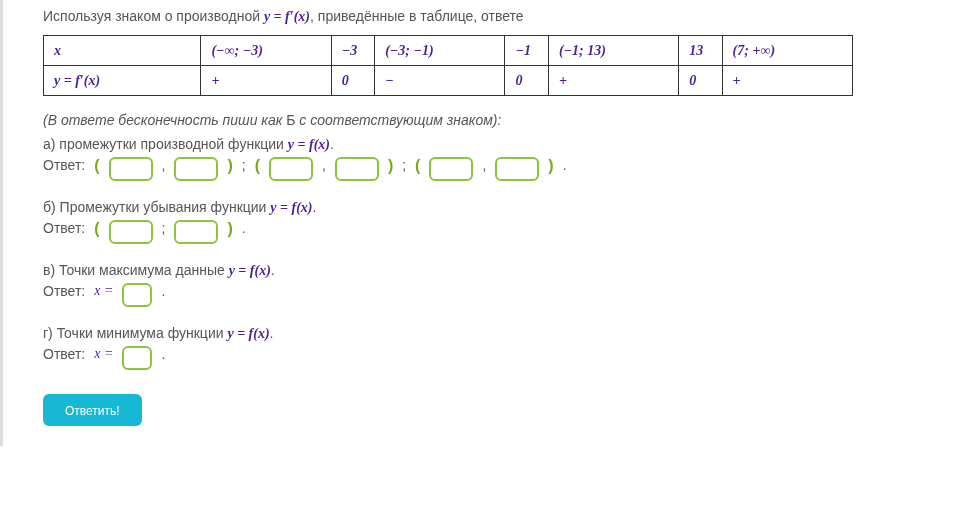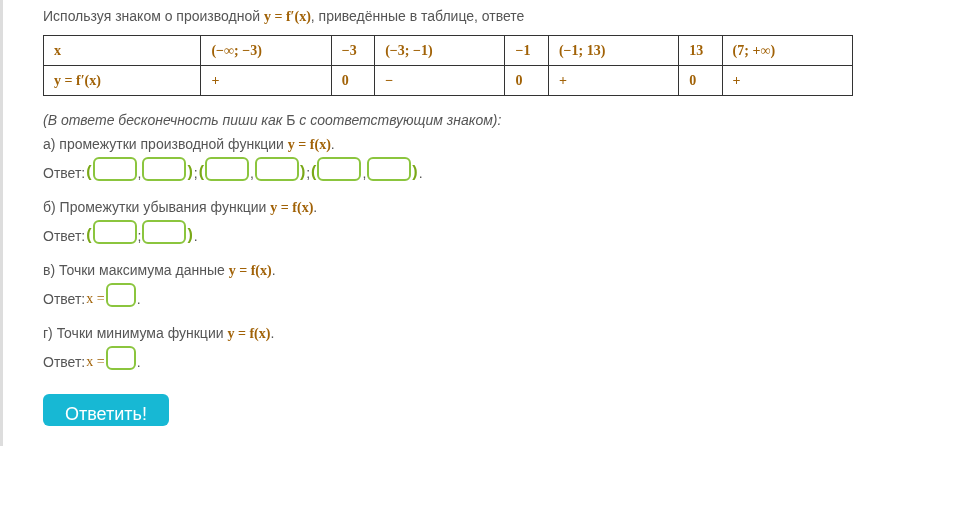--- a/index.html
+++ b/index.html
@@ -5,40 +5,40 @@
     * { box-sizing: border-box; margin: 0; padding: 0; }
     body {
       font-family: "Segoe UI", Arial, sans-serif;
       font-size: 14px;
       color: #555;
       background: #fff;
       padding: 8px 40px 20px 40px;
       width: 954px;
       border-left: 3px solid #ddd;
     }
-    .math { color: #a16207; font-family: "Cambria Math", "Times New Roman", serif; }
+    .math { color: #4c1d95; font-style: italic; font-family: "Cambria Math", "Times New Roman", serif; }
     .bold-math { font-weight: 600; }
     table {
       border-collapse: collapse;
       margin: 10px 0 16px 0;
       width: 810px;
     }
     td {
       border: 1px solid #333;
       padding: 4px 10px;
       height: 30px;
       vertical-align: middle;
     }
     td .math { font-weight: 600; }
     .cell-narrow { width: 40px; }
     .cell-wide { width: 120px; }
     .cell-first { width: 145px; }
     .hint { font-style: italic; color: #555; margin-bottom: 8px; }
     .question { margin-bottom: 4px; }
-    .answer-row { display: flex; align-items: flex-end; gap: 1px; margin-bottom: 18px; color: #555; }
+    .answer-row { display: flex; align-items: flex-start; gap: 9px; margin-bottom: 18px; color: #555; }
     .answer-row .paren { color: #7aa818; font-weight: 600; font-size: 16px; }
     .inp {
       display: inline-block;
       width: 44px;
       height: 24px;
       border: 2px solid #8bc53e;
       border-radius: 6px;
       background: #fff;
     }
     .inp-sm {
@@ -49,21 +49,21 @@
       border-radius: 6px;
       background: #fff;
       vertical-align: middle;
     }
     .submit-btn {
       background: #17b8d4;
       color: #fff;
       border: none;
       border-radius: 6px;
       padding: 10px 22px 8px 22px;
-      font-size: 18px;
+      font-size: 12px;
       cursor: pointer;
       margin-top: 6px;
       height: 32px;
       overflow: hidden;
     }
     .sep { color: #555; }
   </style>
 </head>
 <body>
 

